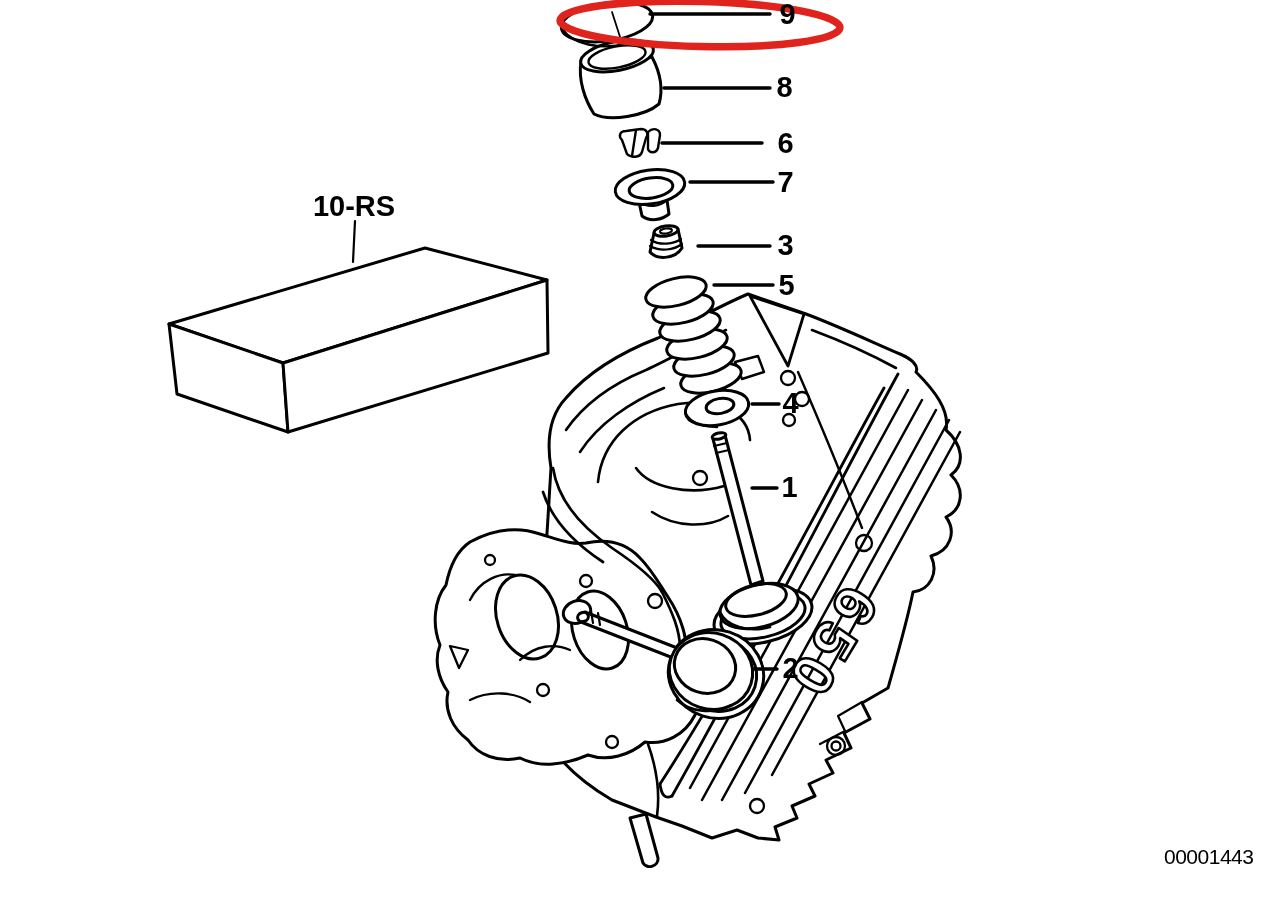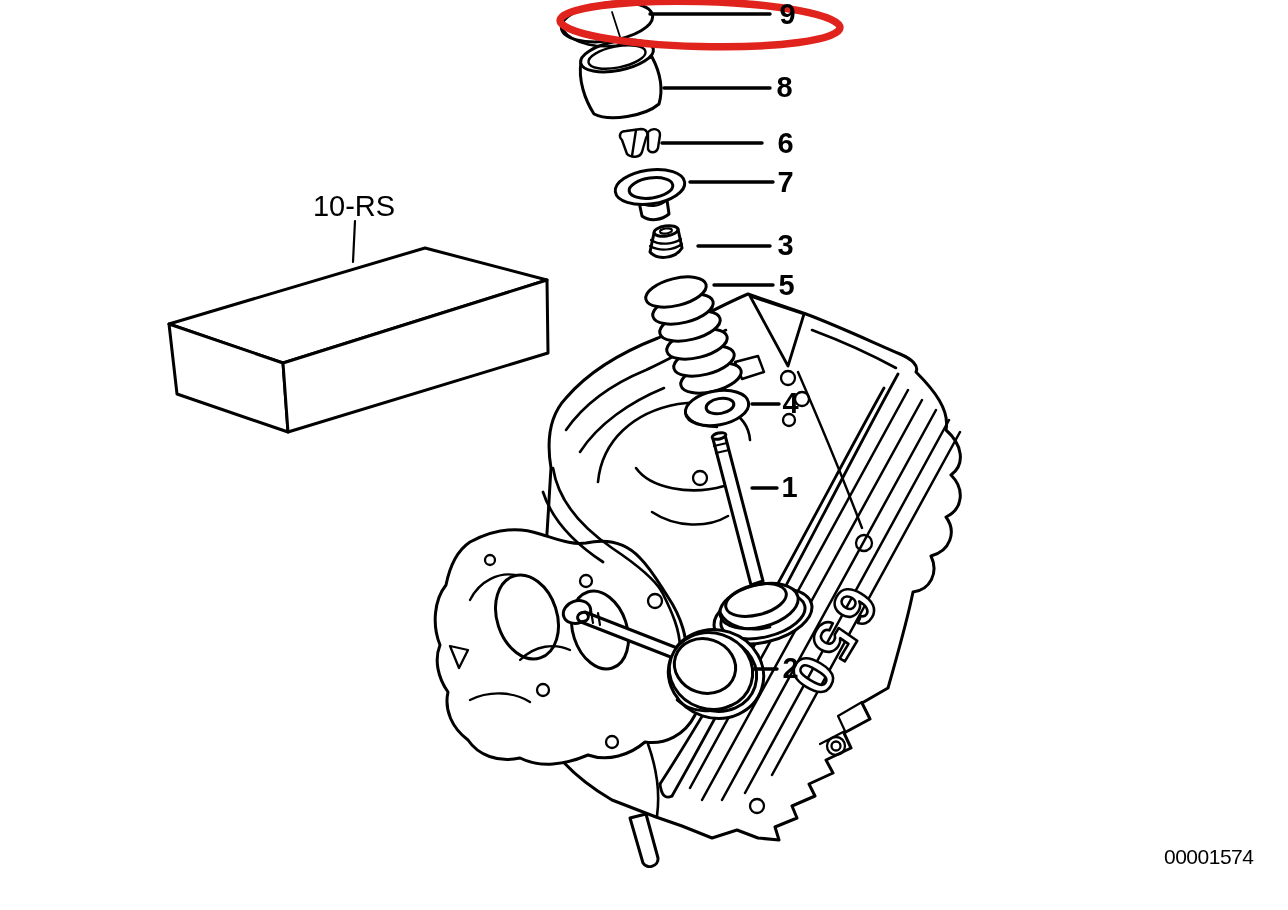--- a/index.html
+++ b/index.html
@@ -8,21 +8,21 @@
     font-family:"Liberation Sans", sans-serif;overflow:hidden;
   }
   .stage svg{position:absolute;left:0;top:0;}
   .callout{
     position:absolute;transform:translate(-50%,-50%);
     font-weight:bold;font-size:29px;color:#000;line-height:1;
     letter-spacing:-1px;white-space:nowrap;
   }
   .kit-label{
     position:absolute;transform:translate(-50%,-50%);
-    font-weight:normal;font-size:29px;color:#000;line-height:1;white-space:nowrap;
+    font-weight:bold;font-size:29px;color:#000;line-height:1;white-space:nowrap;
   }
   .doc-number{
     position:absolute;font-size:21px;color:#000;letter-spacing:-0.5px;white-space:nowrap;
   }
 </style>
 </head>
 <body>
 
 <div class="stage">
 
@@ -238,14 +238,14 @@
   <div class="callout" style="left:785px;top:143px">6</div>
   <div class="callout" style="left:785px;top:182px">7</div>
   <div class="callout" style="left:785px;top:245px">3</div>
   <div class="callout" style="left:786px;top:285px">5</div>
   <div class="callout" style="left:790px;top:403px">4</div>
   <div class="callout" style="left:789px;top:487px">1</div>
   <div class="callout" style="left:790px;top:668px">2</div>
 
   <div class="kit-label" style="left:354px;top:206px">10-RS</div>
 
-  <div class="doc-number" style="left:1164px;top:845px">00001574</div>
+  <div class="doc-number" style="left:1164px;top:845px">00001443</div>
 </div>
 
 </body></html>

